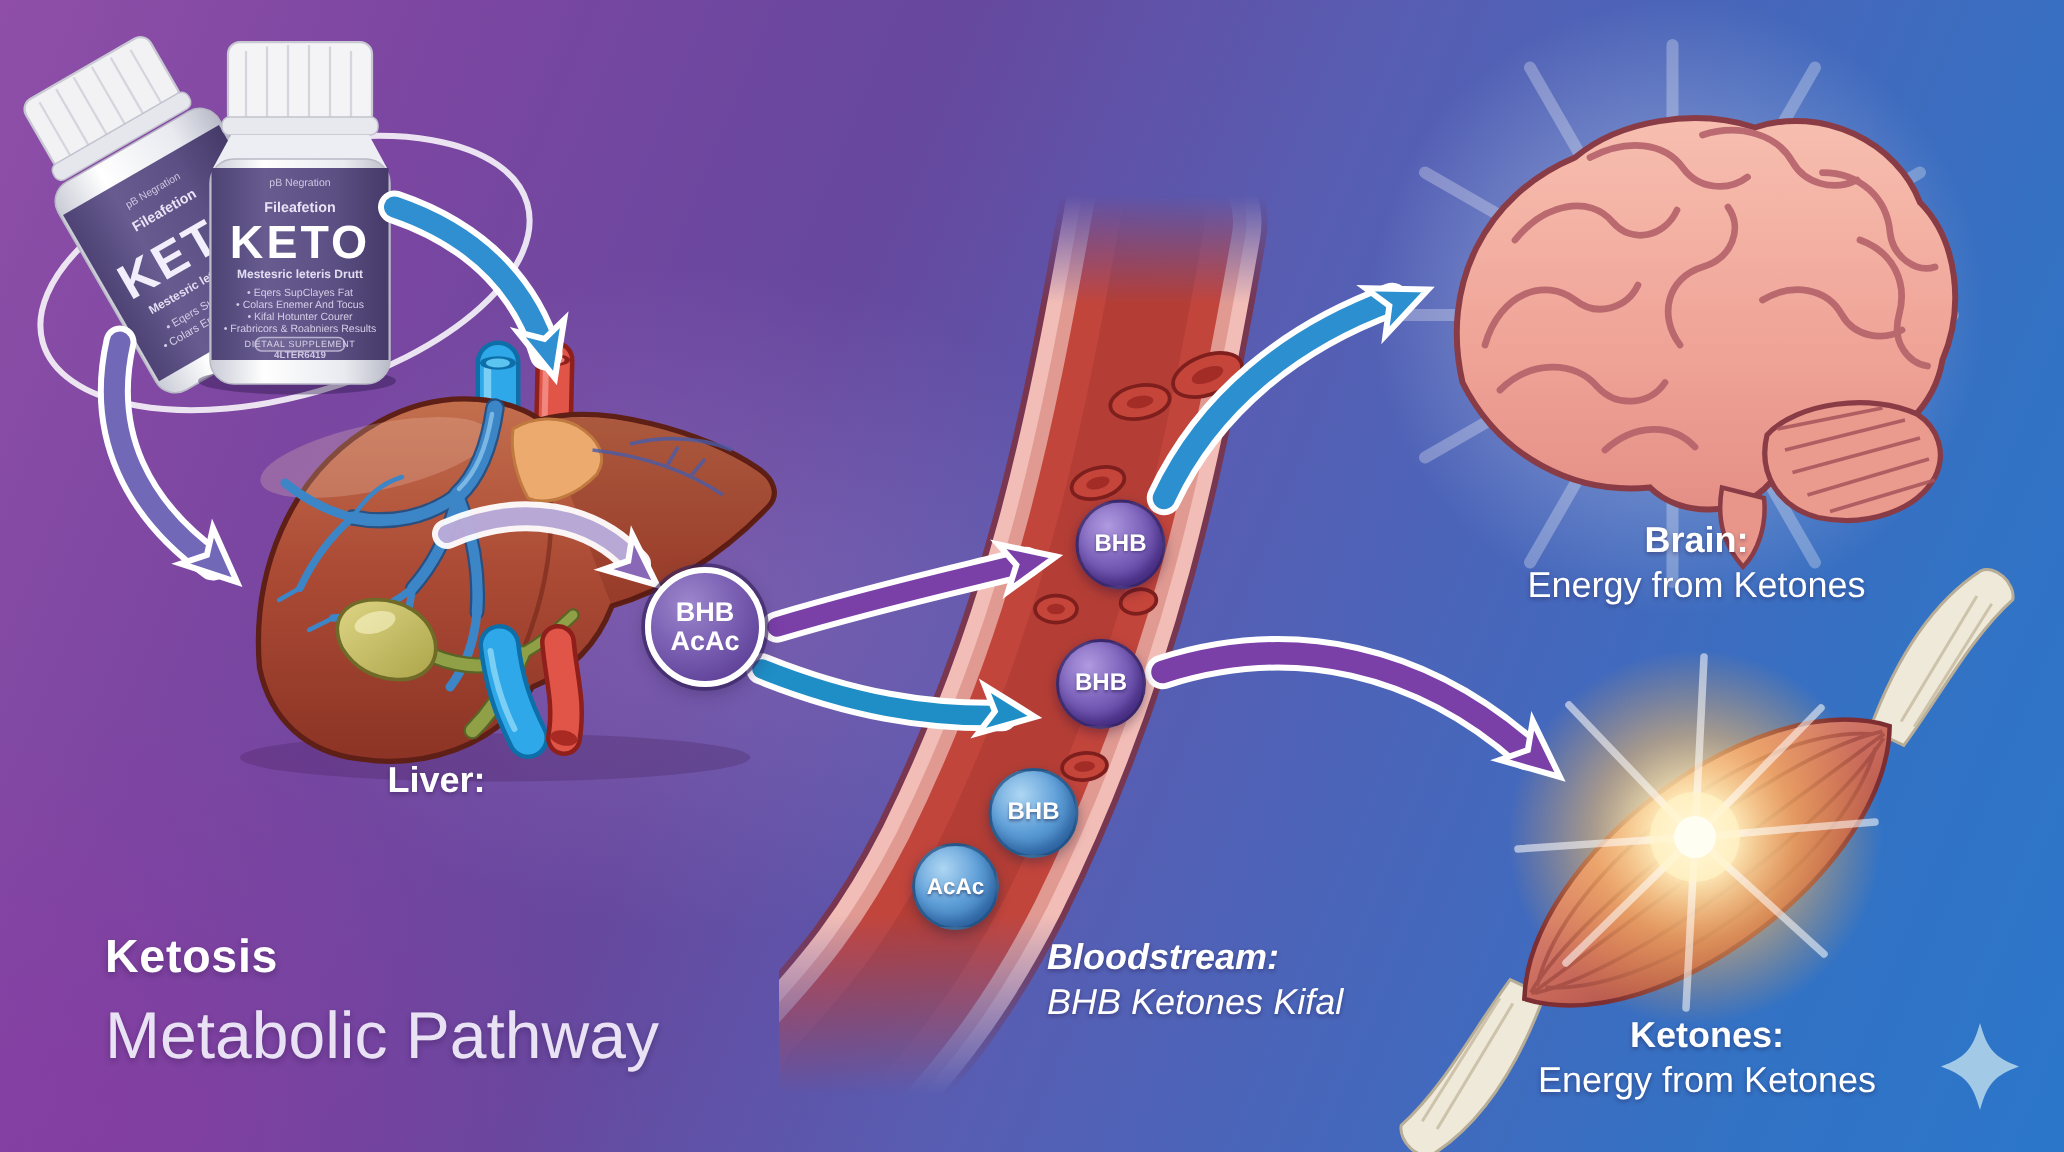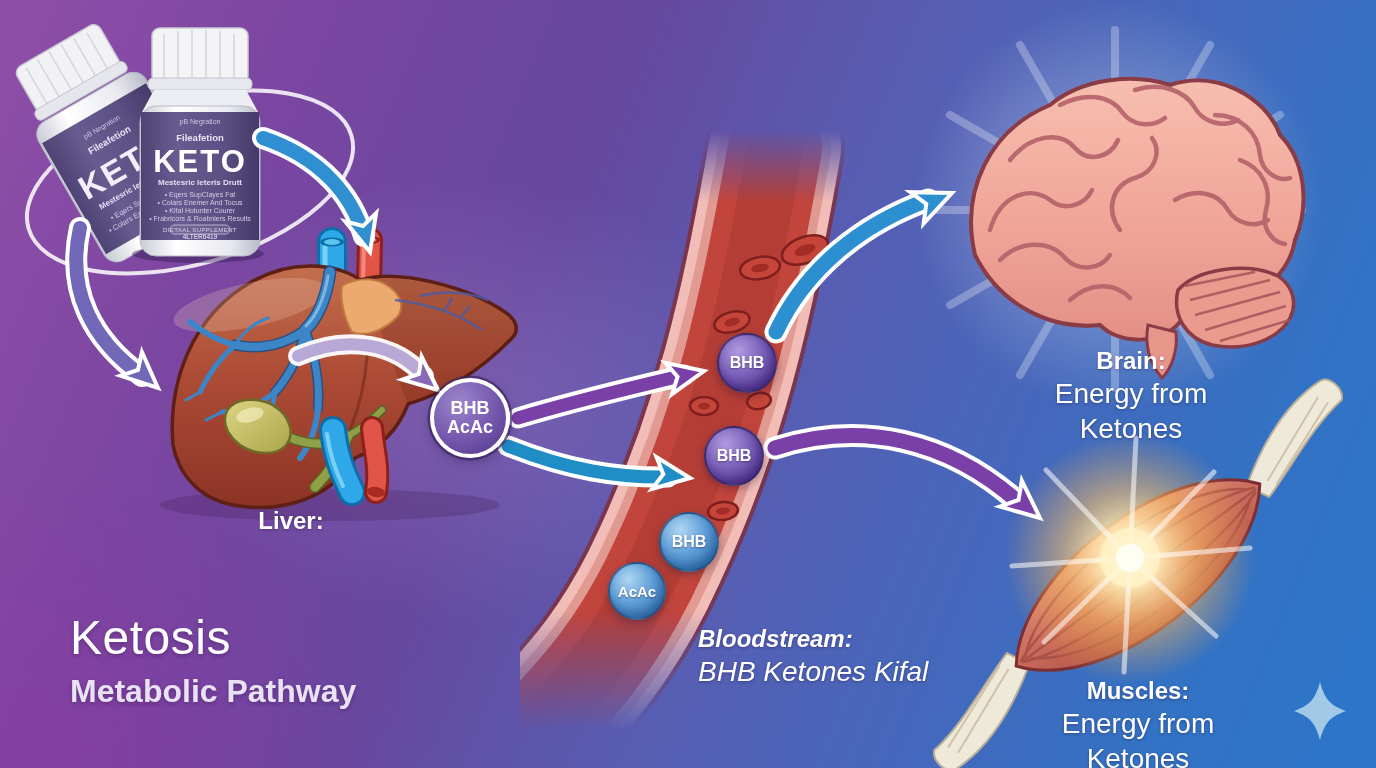--- a/index.html
+++ b/index.html
@@ -8,25 +8,25 @@
     font-family:"Liberation Sans",sans-serif;
     background:
       radial-gradient(420px 320px at 34% 52%, rgba(195,170,230,0.22), rgba(195,170,230,0) 70%),
       radial-gradient(500px 400px at 6% 98%, rgba(160,45,165,0.30), rgba(160,45,165,0) 70%),
       linear-gradient(112deg,#8f4fa8 0%,#7b46a1 18%,#66489e 38%,#585db2 55%,#4468bc 72%,#3372c4 86%,#2b76ca 100%);
   }
   .scene{position:absolute;left:0;top:0;}
   
   .node-label{position:absolute;color:#fff;text-shadow:0 1px 3px rgba(30,10,50,.38);line-height:1.25;}
   .node-label .t{font-weight:bold;font-size:24px;}
-  .node-label .d{font-size:28px;font-weight:400;}
+  .node-label .d{font-size:24px;font-weight:400;}
   .center{text-align:center;}
   .title-block{position:absolute;left:70px;top:612px;color:#fff;text-shadow:0 2px 4px rgba(30,10,50,.3);}
-  .title-block .h1{font-size:48px;font-weight:normal;line-height:52px;letter-spacing:.5px;}
-  .title-block .h2{font-size:32px;font-weight:700;line-height:46px;color:#e9e1f4;margin-top:4px;text-align:center;}
+  .title-block .h1{font-size:31px;font-weight:bold;line-height:52px;letter-spacing:.5px;}
+  .title-block .h2{font-size:44px;font-weight:400;line-height:46px;color:#e9e1f4;margin-top:4px;text-align:center;}
   
   .badge{
     position:absolute;left:430px;top:378px;width:72px;height:72px;border-radius:50%;
     background:radial-gradient(circle at 35% 28%,#9d86cc,#7a5fb2 45%,#5c3f96 85%);
     border:4px solid #ffffff;
     box-shadow:0 0 0 2.5px rgba(55,35,95,.65),0 4px 12px rgba(40,20,70,.35);
     display:flex;flex-direction:column;align-items:center;justify-content:center;
     color:#fff;font-weight:bold;font-size:18px;line-height:1.08;text-align:center;
   }
   .sphere{
@@ -411,21 +411,21 @@
   <div class="t">Bloodstream:</div>
   <div class="d">BHB Ketones Kifal</div>
 </div>
 
 <div class="node-label center" style="left:1002px;top:346px;width:258px;">
   <div class="t">Brain:</div>
   <div class="d">Energy from Ketones</div>
 </div>
 
 <div class="node-label center" style="left:1014px;top:676px;width:248px;">
-  <div class="t">Muscles:</div>
+  <div class="t">Ketones:</div>
   <div class="d">Energy from Ketones</div>
 </div>
 
 <div class="title-block">
   <div class="h1">Ketosis</div>
   <div class="h2">Metabolic Pathway</div>
 </div>
 
 <svg class="sparkle" viewBox="0 0 56 62">
   <path d="M28,2 C33,20 38,25 54,31 C38,37 33,42 28,60 C23,42 18,37 2,31 C18,25 23,20 28,2 Z" fill="#a9cfe9" opacity="0.95"></path>

